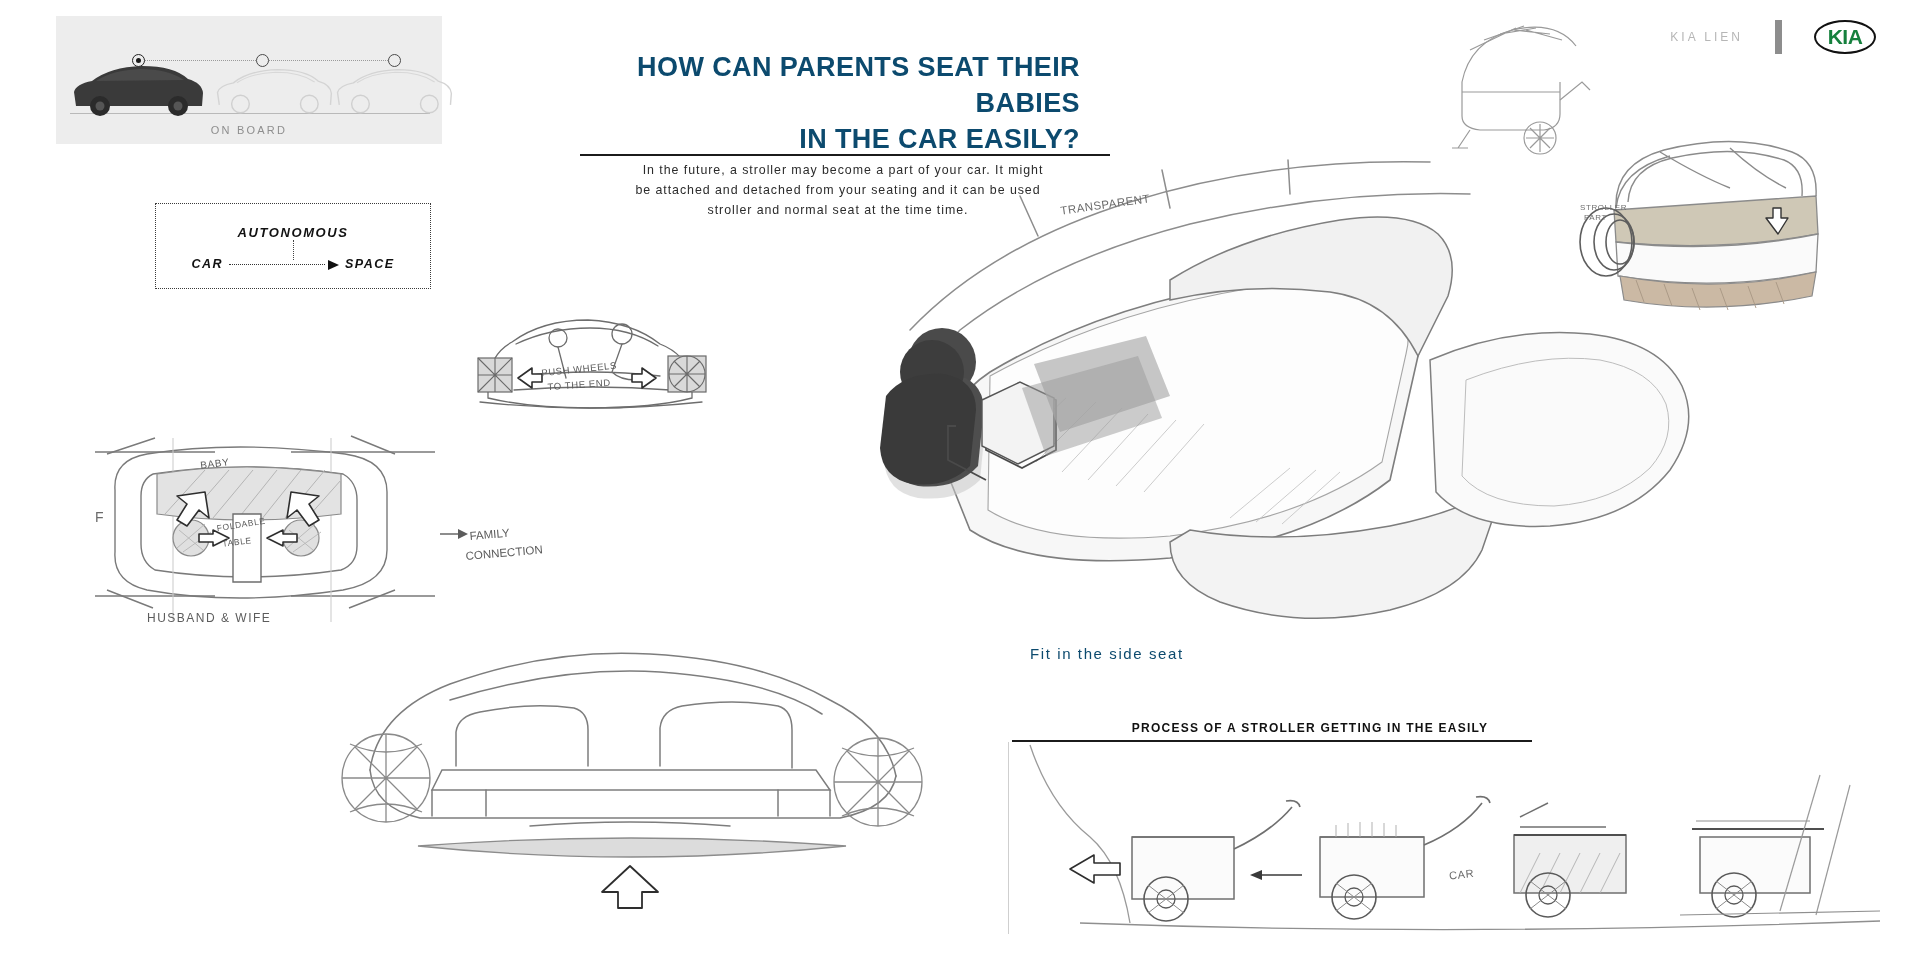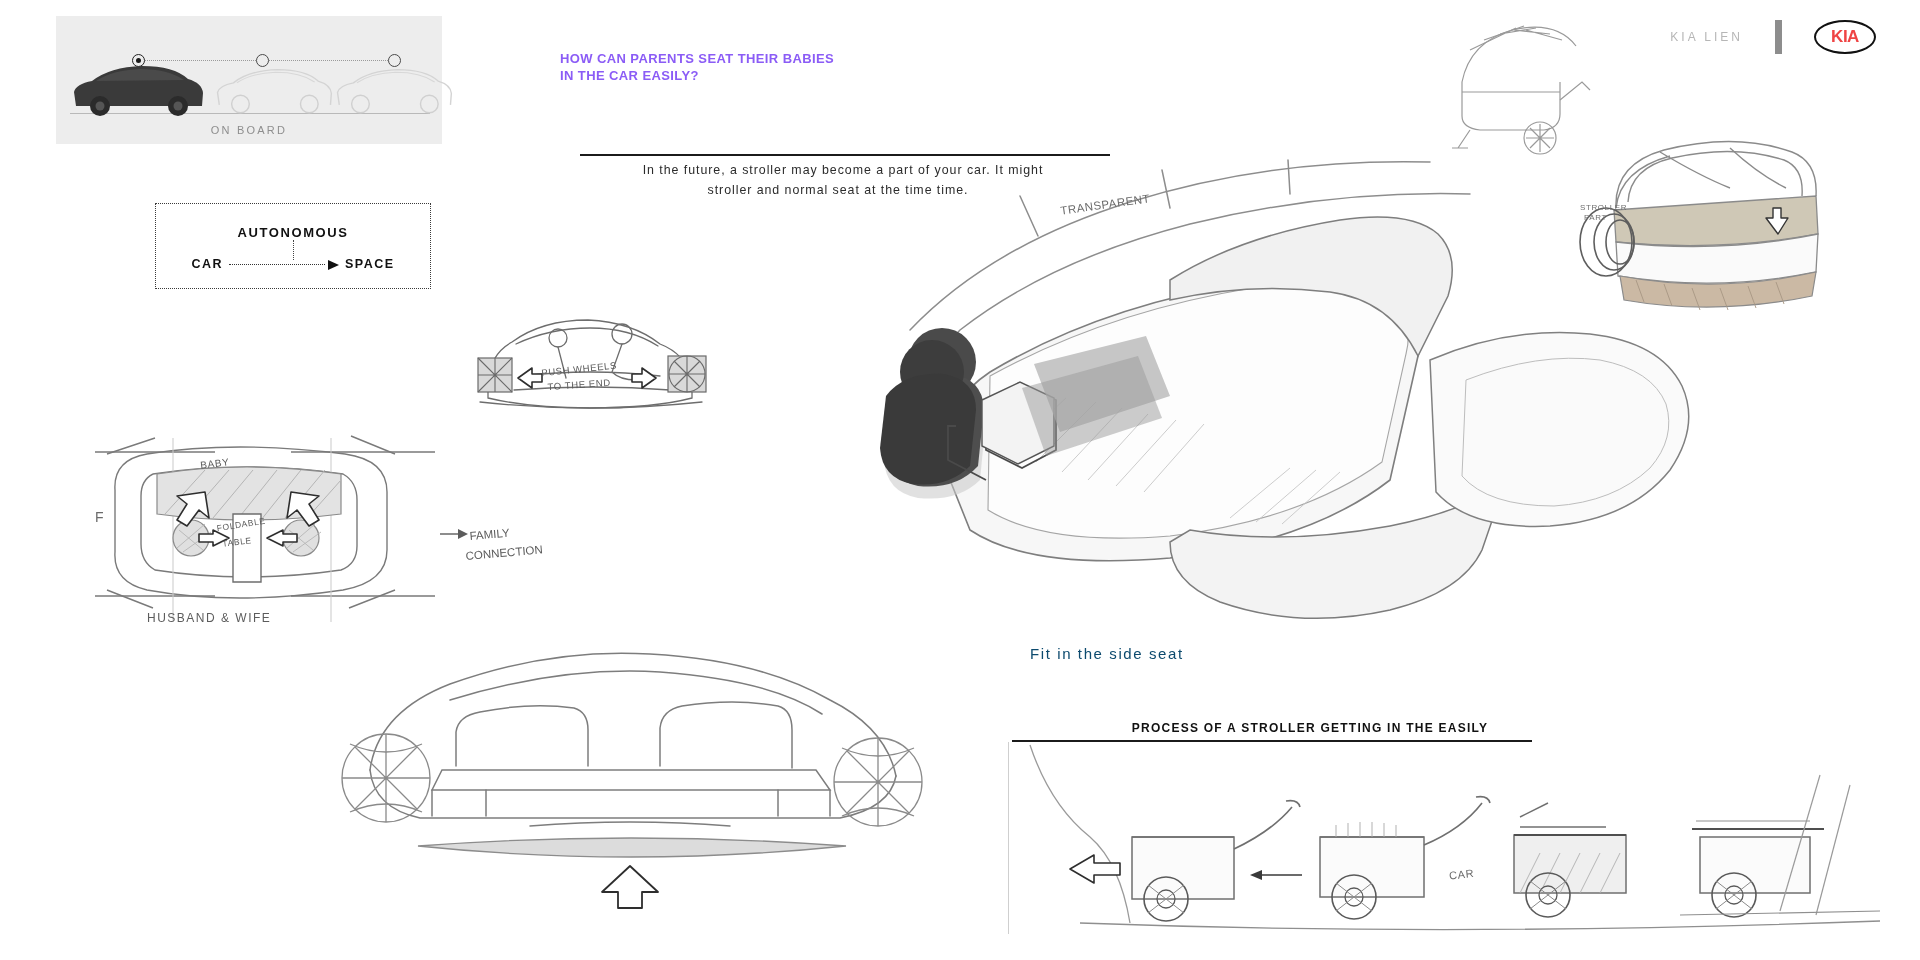--- a/index.html
+++ b/index.html
@@ -48,20 +48,21 @@
     position: absolute; left: 0; bottom: 8px; width: 386px;
     text-align: center; font-size: 11px; letter-spacing: 2.2px;
     color: #8e8e8e; font-weight: 400;
   }
 
   
   .auto-box {
     position: absolute; left: 155px; top: 203px;
     width: 276px; height: 86px;
     border: 1px dotted #3a3a3a;
+    font-style: italic;
   }
   .auto-title {
     position: absolute; top: 21px; width: 100%; text-align: center;
     font-size: 13px; font-weight: 700; letter-spacing: 1.6px; color: #111;
   }
   .auto-row {
     position: absolute; top: 53px; left: 0; width: 100%;
     display: flex; align-items: center; justify-content: center; gap: 6px;
   }
   .auto-word { font-size: 12.5px; font-weight: 700; letter-spacing: 1.5px; color: #111; }
@@ -77,22 +78,22 @@
     border-left: 11px solid #111;
   }
   .auto-vdots {
     position: absolute; left: 50%; top: 36px; height: 20px; width: 0;
     border-left: 1px dotted #444;
   }
 
   
   .headline {
     position: absolute; left: 560px; top: 50px; width: 520px;
-    text-align: left;
-    color: #8b5cf6; font-weight: 700; font-size: 13px;
+    text-align: right;
+    color: #0c4a6e; font-weight: 700; font-size: 27px;
     letter-spacing: 0.4px; line-height: 1.33;
   }
   .subhead {
     position: absolute; left: 560px; top: 113px; width: 520px;
     text-align: center; color: #111; font-weight: 700;
     font-size: 12.5px; letter-spacing: 0.9px; line-height: 1.42;
   }
   .subhead-rule {
     position: absolute; left: 580px; top: 154px; width: 530px;
     border-top: 2px solid #1b1b1b;
@@ -104,21 +105,21 @@
   }
   .body-copy .indent { padding-left: 10px; }
 
   
   .brand { position: absolute; right: 44px; top: 20px; display: flex; align-items: center; gap: 32px; }
   .brand-name { font-size: 12px; letter-spacing: 3px; color: #b6b6b6; font-weight: 500; }
   .brand-bar { width: 7px; height: 34px; background: #8d8d8d; }
   .kia-logo {
     width: 62px; height: 34px; border: 2.6px solid #111; border-radius: 50%;
     display: flex; align-items: center; justify-content: center;
-    font-size: 17px; font-weight: 700; letter-spacing: -0.5px; color: #ef4444;
+    font-size: 21px; font-weight: 700; letter-spacing: -0.5px; color: #15803d;
     font-family: "Liberation Sans", sans-serif;
   }
 
   
   .cap-fit {
     position: absolute; left: 1030px; top: 645px;
     font-size: 15px; letter-spacing: 1.6px; color: #0c4a6e;
   }
   .process-head {
     position: absolute; left: 1100px; top: 721px; width: 420px;
@@ -198,20 +199,21 @@
     </div>
   </div>
 
   <div class="headline">
     <div>HOW CAN PARENTS SEAT THEIR BABIES</div>
     <div>IN THE CAR EASILY?</div>
   </div>
   <div class="subhead-rule"></div>
   <div class="body-copy">
     <div class="indent">In the future, a stroller may become a part of your car. It might</div>
+    <div>be attached and detached from your seating and it can be used</div>
     <div>stroller and normal seat at the time time.</div>
   </div>
 
   <div class="brand">
     <span class="brand-name">KIA LIEN</span>
     <span class="brand-bar"></span>
     <span class="kia-logo">KIA</span>
   </div>
 
   <svg class="sketch" style="left:470px; top:310px;" width="270" height="120" viewBox="0 0 270 120">

